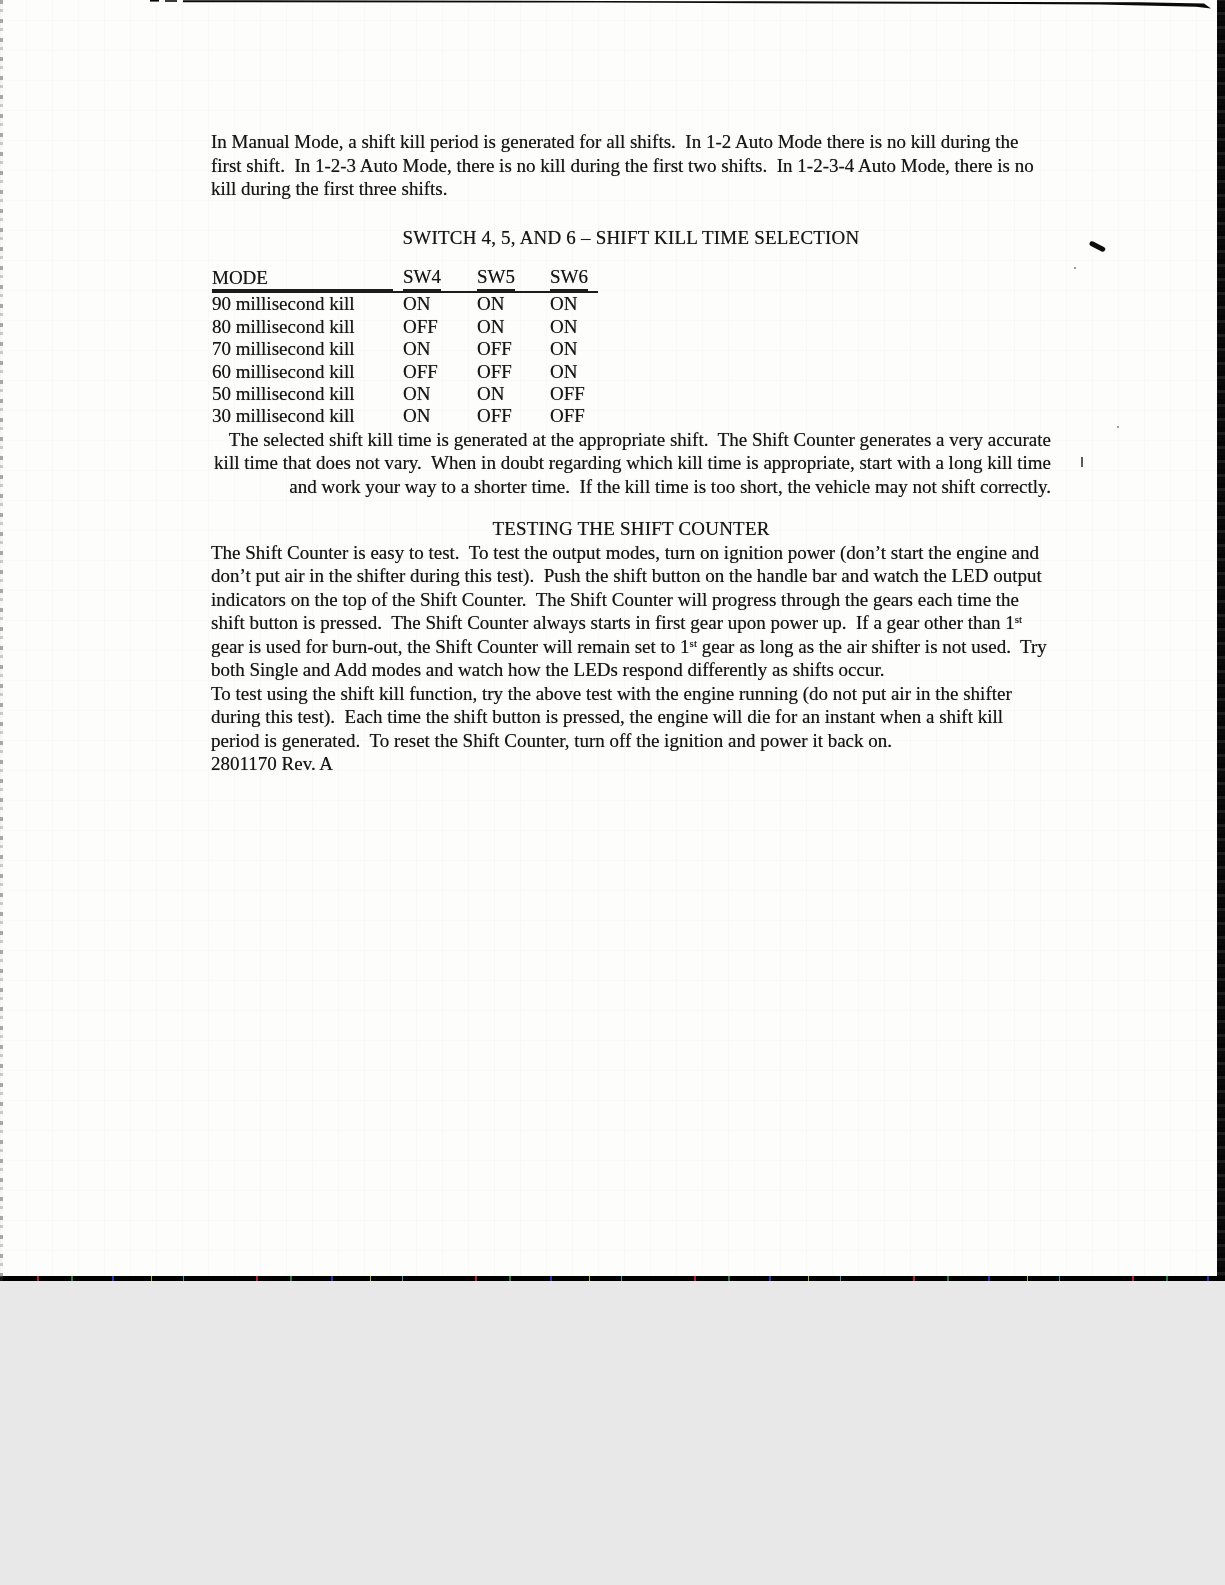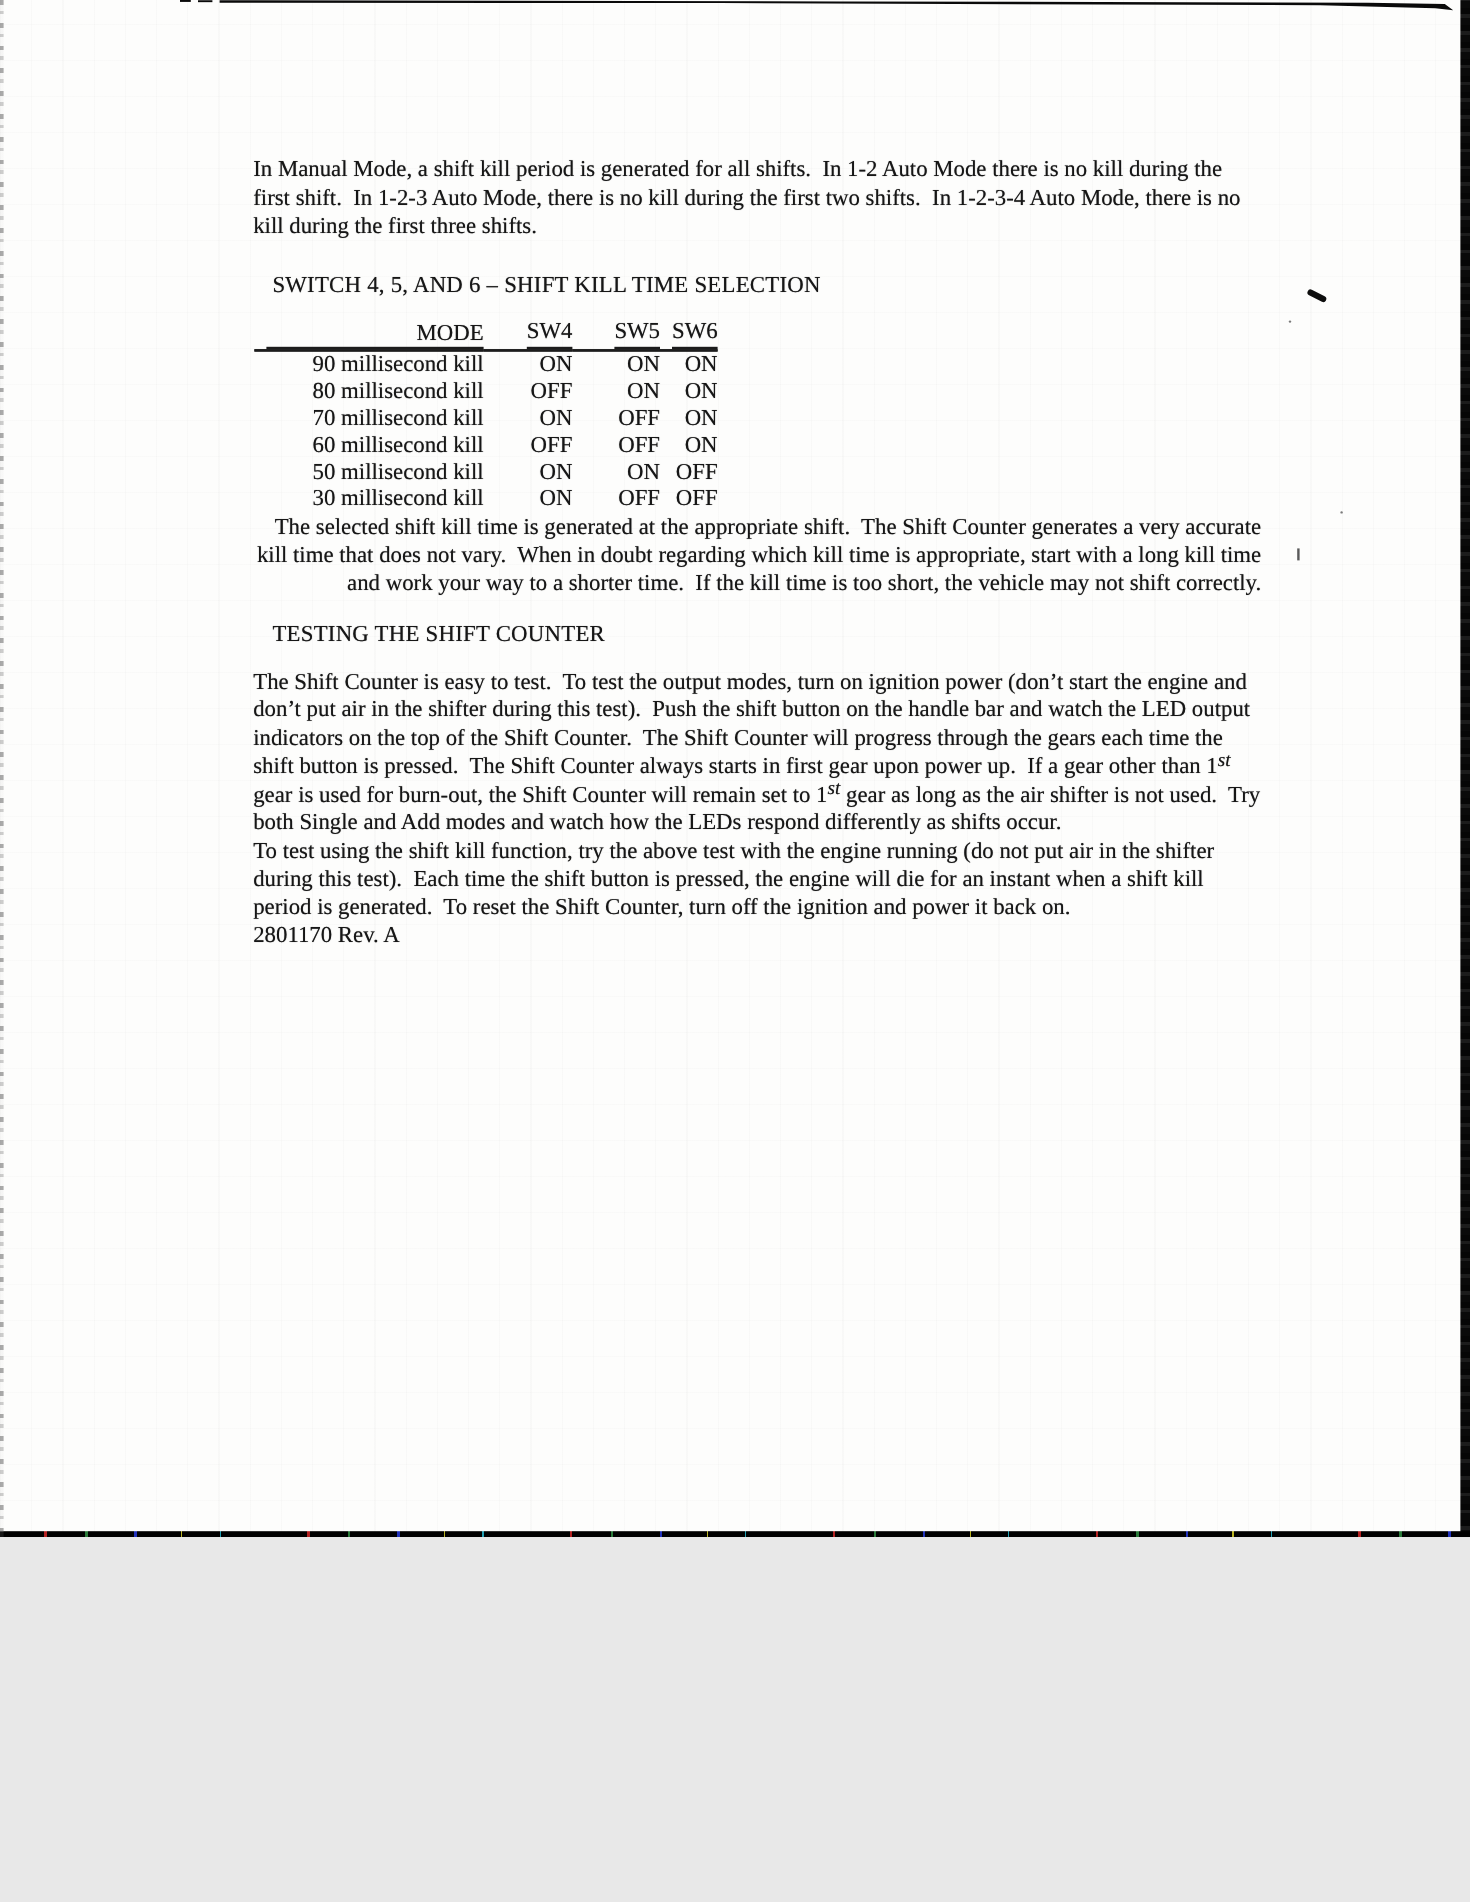--- a/index.html
+++ b/index.html
@@ -58,34 +58,34 @@
   .dot-1 { left: 1074px; top: 267px; }
   .dot-2 { left: 1117px; top: 426px; }
   .dot-3 { left: 542px;  top: 1303px; }
   
   .content {
     position: absolute; left: 211px; top: 130px; width: 840px;
     font-size: 19px; line-height: 23.5px;
     text-shadow: 0 0 0.7px rgba(10,10,10,0.6);
   }
   .content p { margin: 0; white-space: pre-wrap; }
-  .heading { display: block; margin: 16px; white-space: pre-wrap; letter-spacing: 0.2px; }
+  .heading { display: block; margin: 0; white-space: pre-wrap; letter-spacing: 0.2px; text-align: center; }
   .h-switch  { margin-top: 25px; }
   .p-killtime{ margin-top: 27px; text-align: right; }
   .h-testing { margin-top: 19px; }
   .p-testing { margin-top: 24px; }
   .p-engine  { margin-top: 16px; }
   .doc-number{ margin-top: 41px; }
-  sup { font-size: 16px; line-height: 0; vertical-align: 6px; font-style: italic; }
+  sup { font-size: 11px; line-height: 0; vertical-align: 6px; }
   
   table.kill-table {
     border-collapse: collapse; margin-top: 17px; margin-left: 1px;
   }
   .kill-table th, .kill-table td {
-    font-weight: normal; text-align: right; padding: 0;
+    font-weight: normal; text-align: left; padding: 0;
     font-size: 19px; line-height: 22.4px;
   }
   .kill-table thead tr { border-bottom: 2.5px solid #1c1c1c; }
   .kill-table .col-mode { width: 191px; }
   .kill-table .col-sw4  { width: 74px; }
   .kill-table .col-sw5  { width: 73px; }
   .kill-table .col-sw6  { width: 48px; }
   .kill-table th .ul-full { display: inline-block; width: 181px; border-bottom: 2px solid #1c1c1c; }
   .kill-table th .ul-text { display: inline-block; border-bottom: 2px solid #1c1c1c; padding-bottom: 1px; }
 </style>

